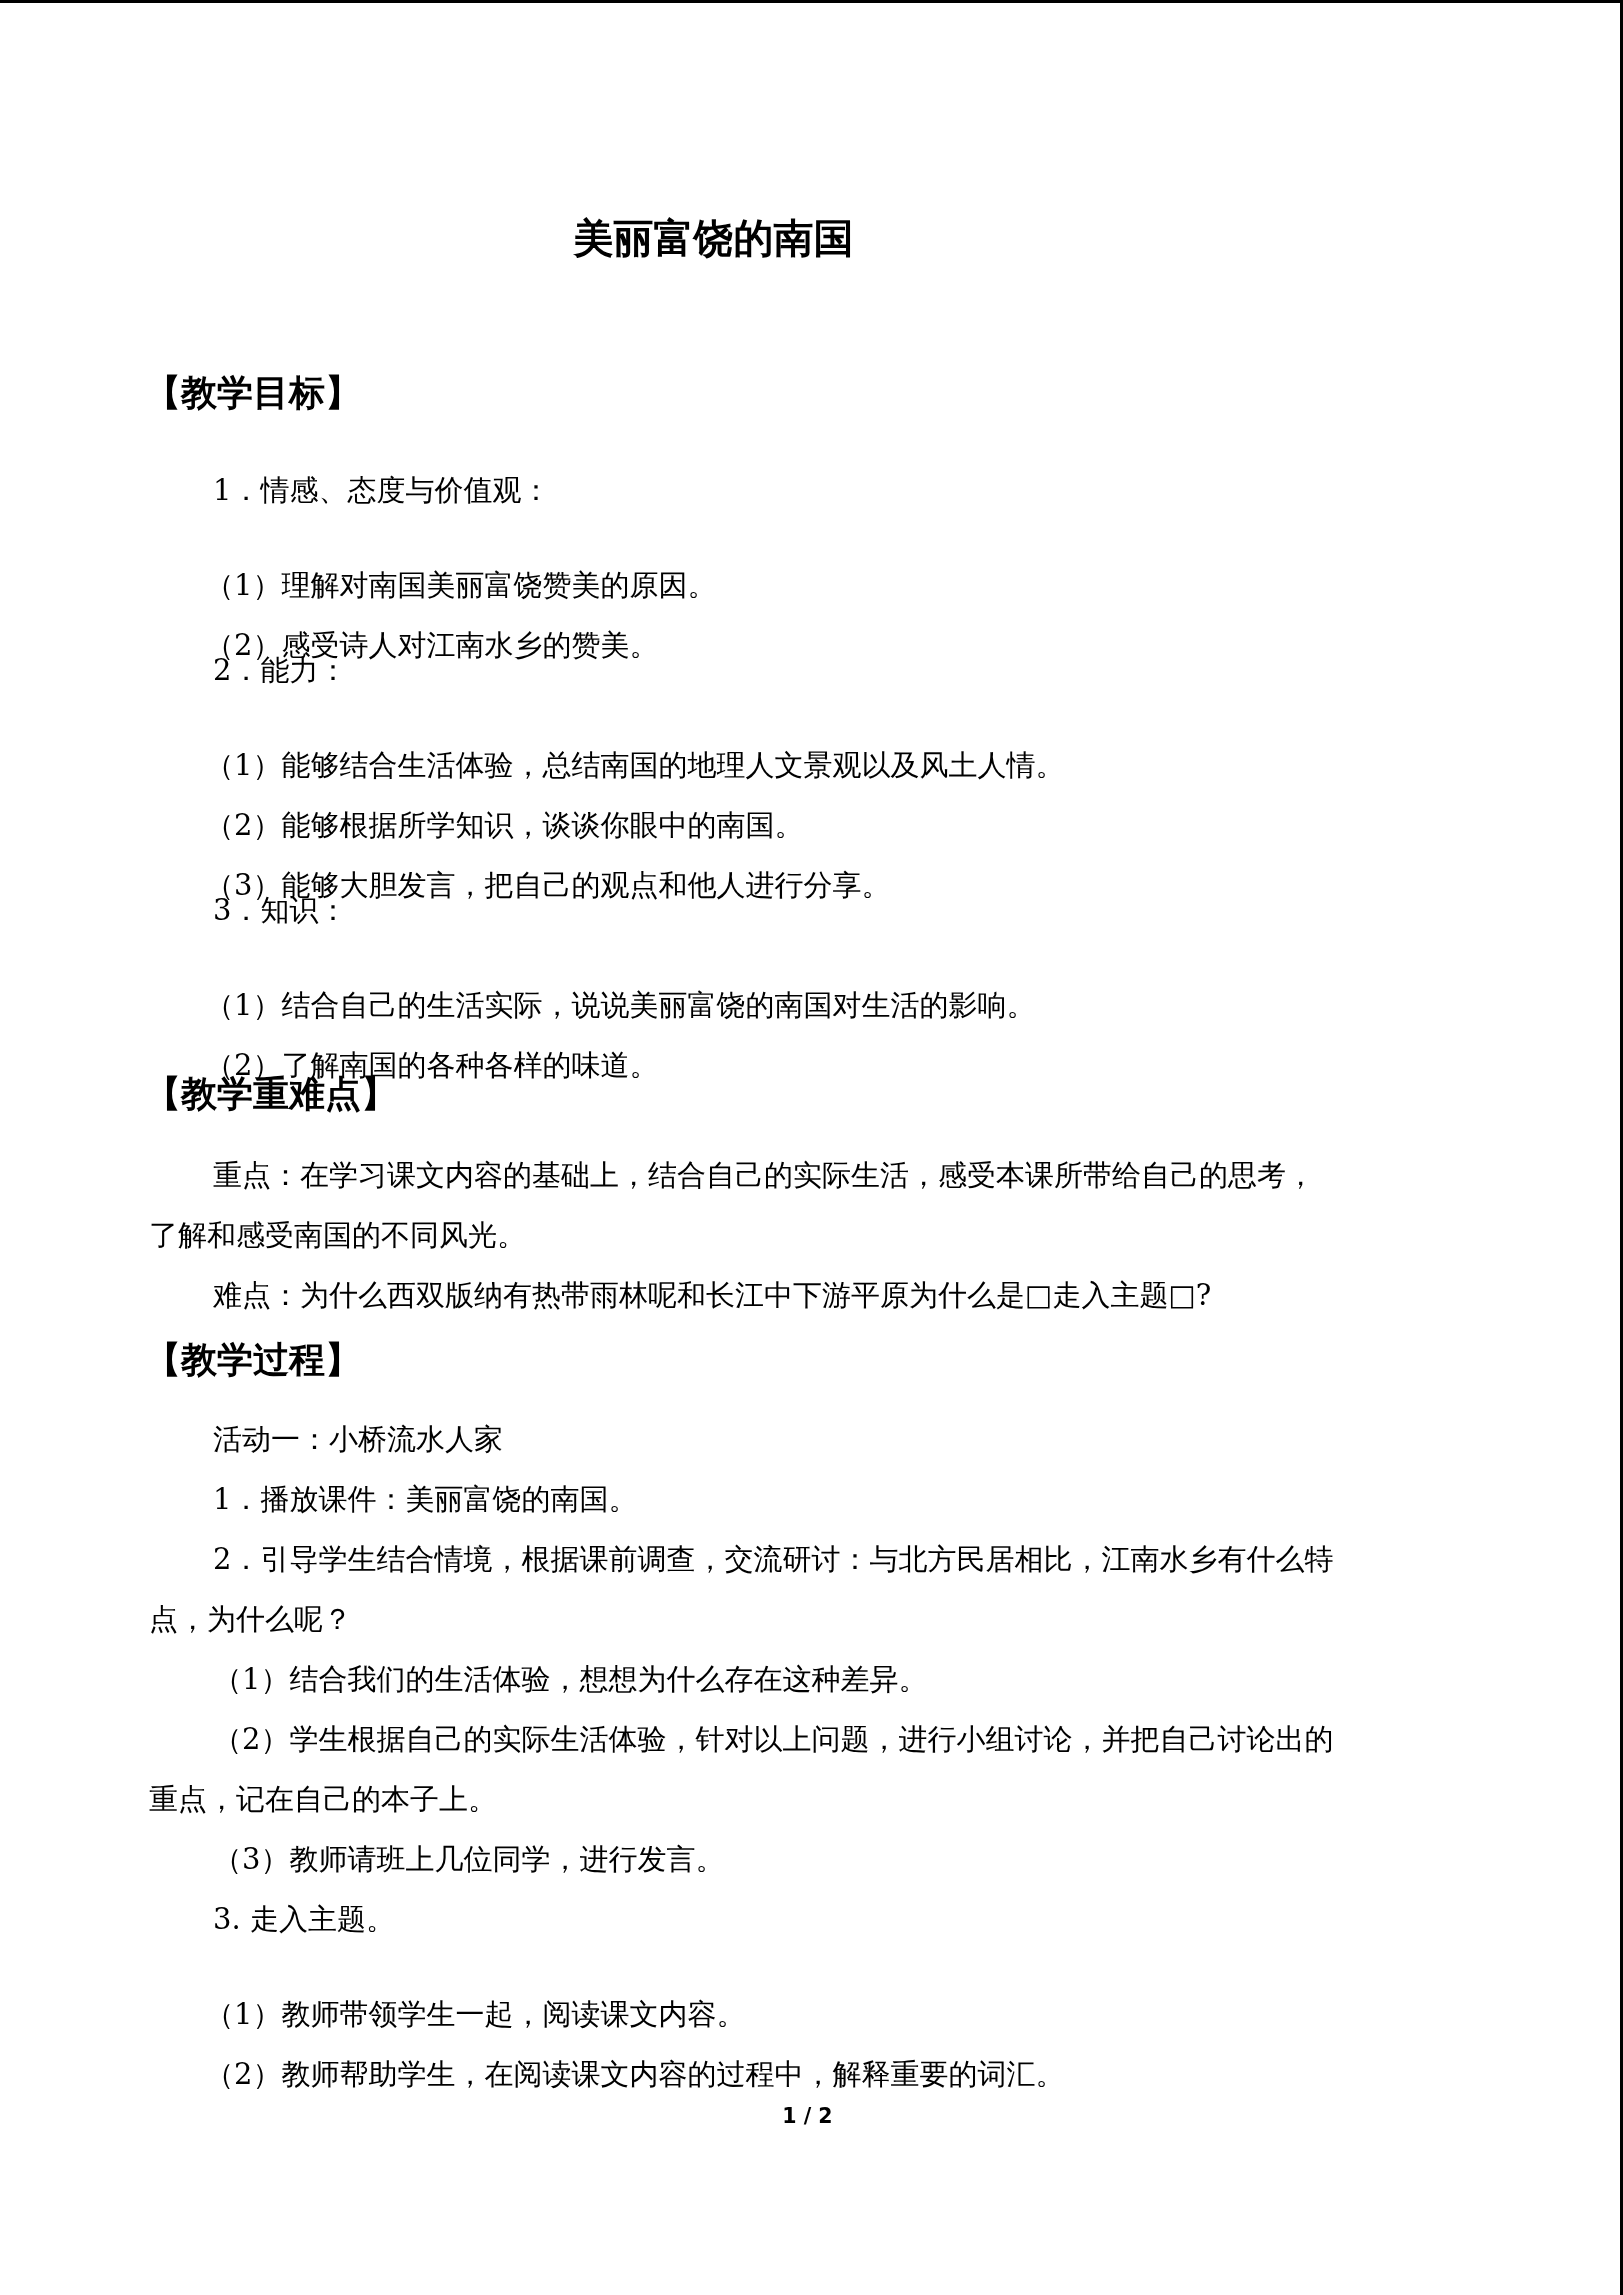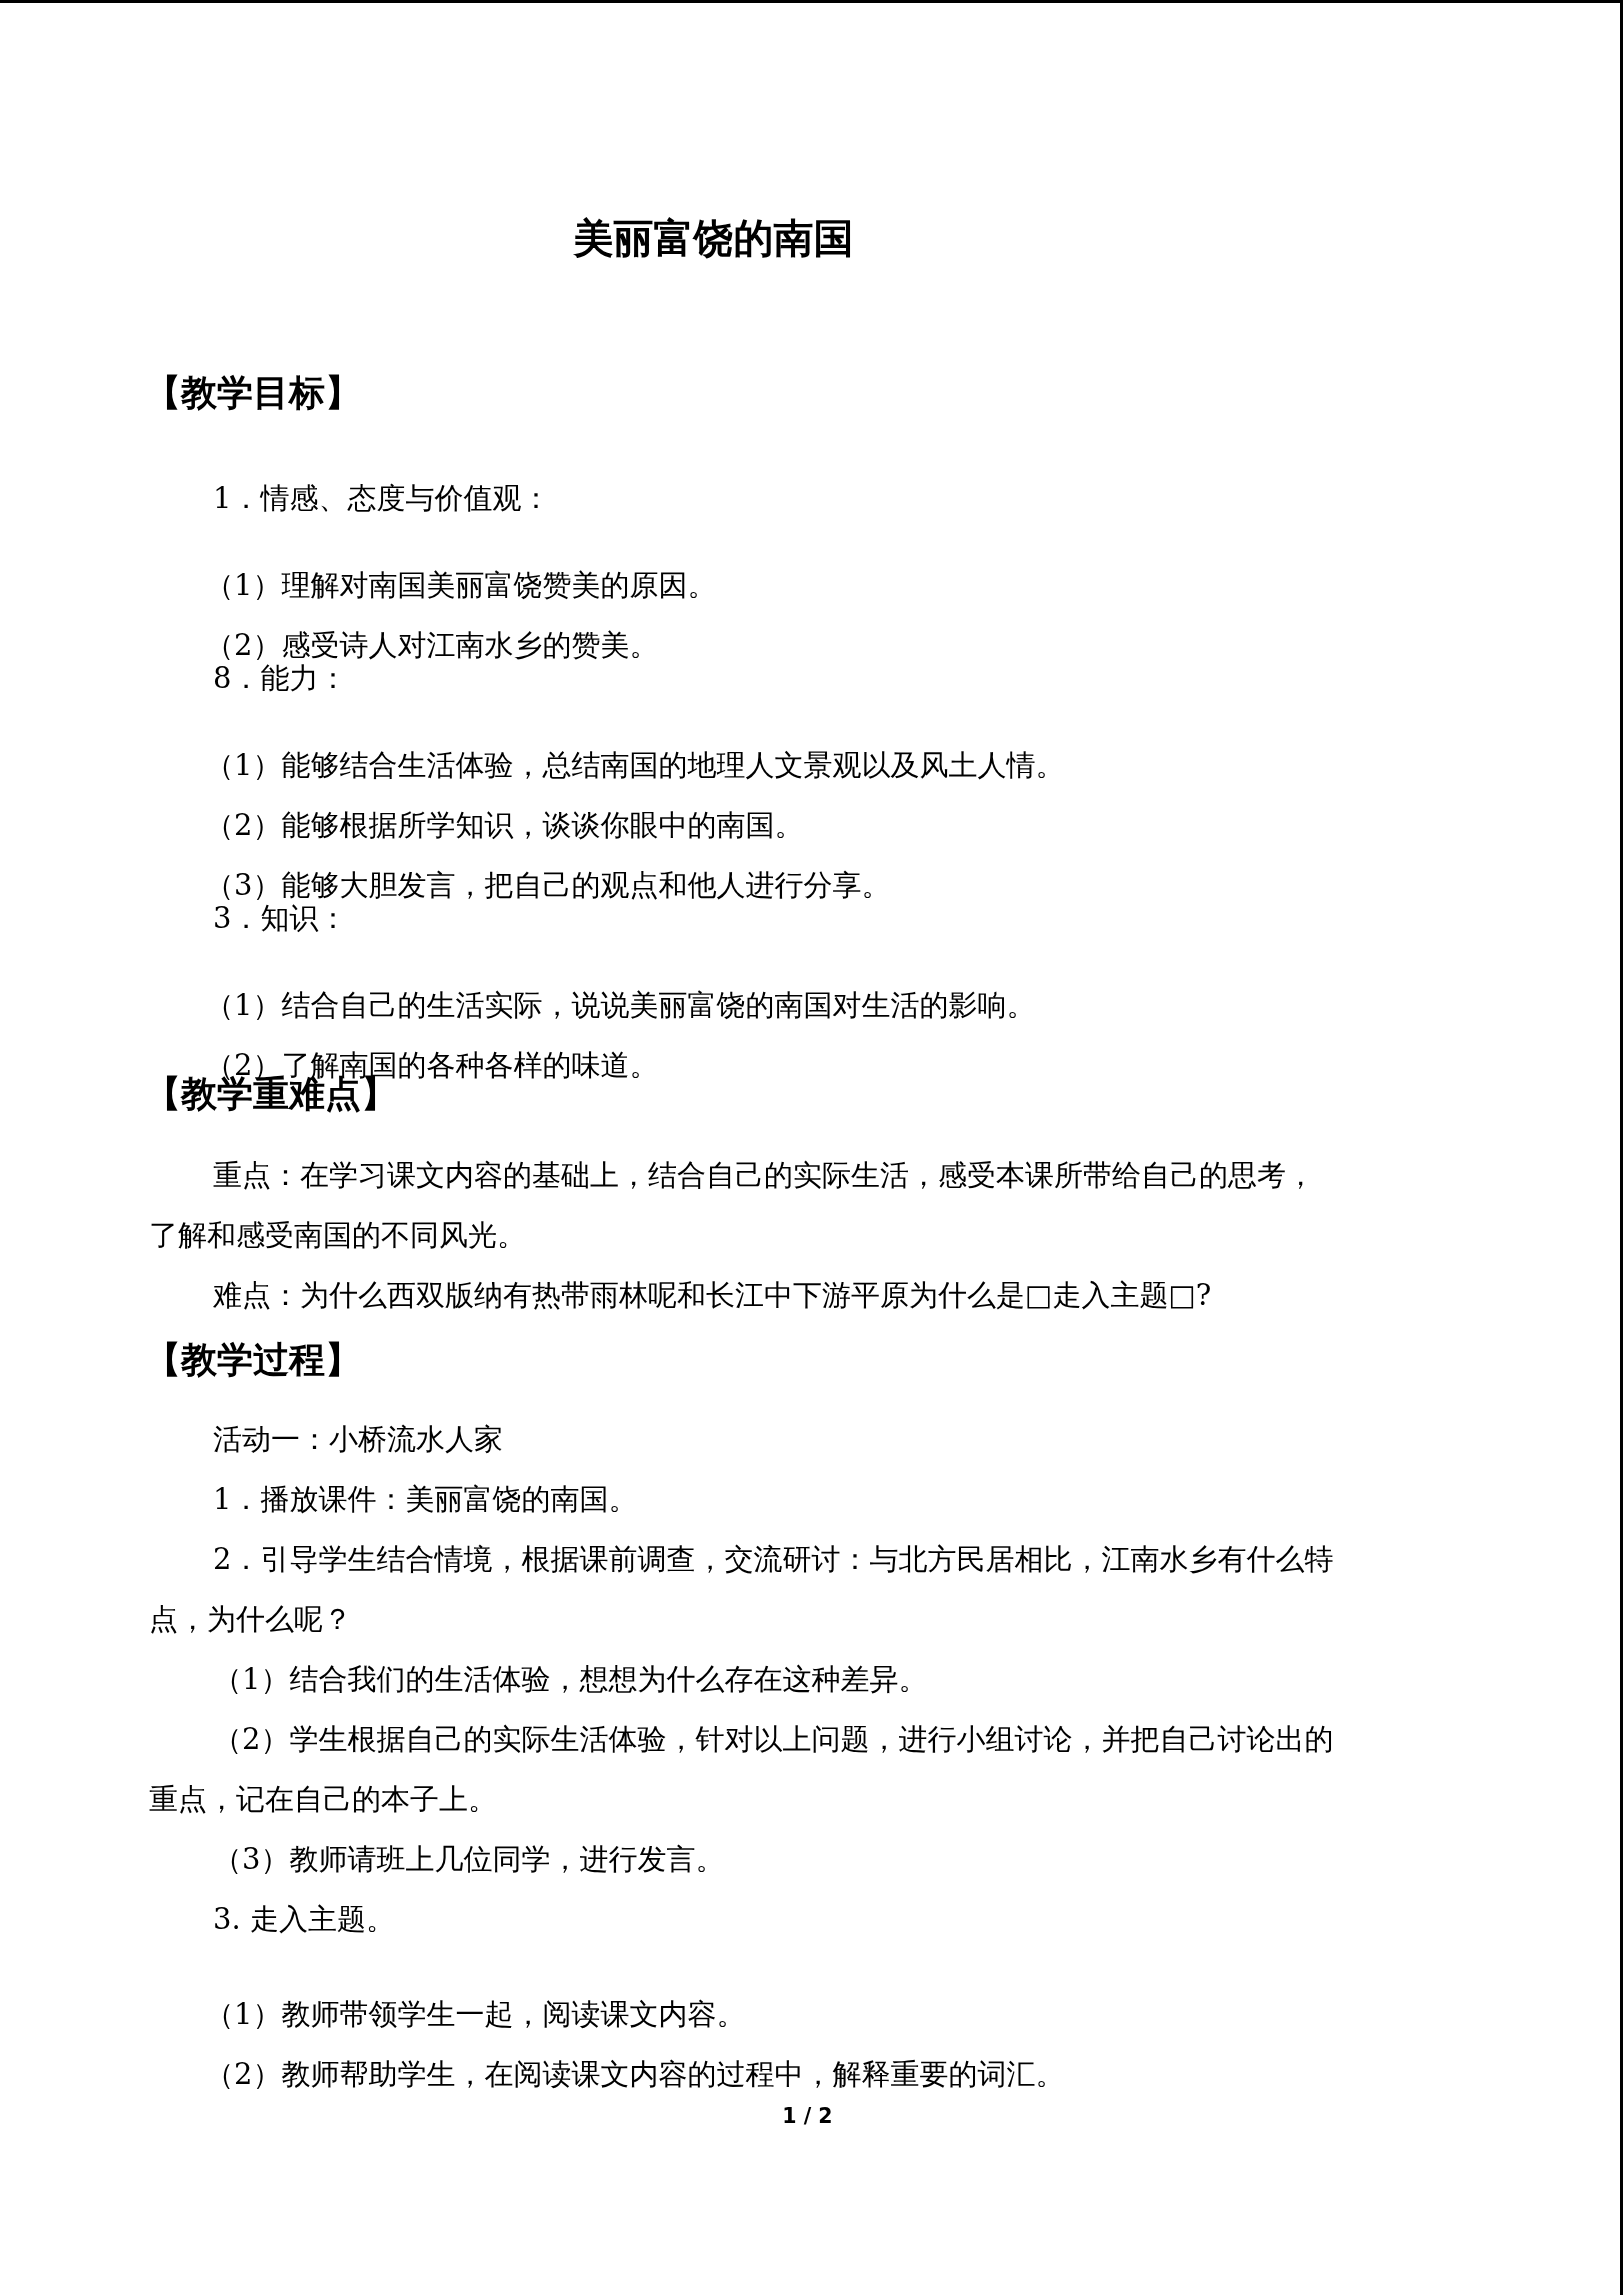--- a/index.html
+++ b/index.html
@@ -5,40 +5,40 @@
   html, body { margin: 0; padding: 0; background: #ffffff; }
   body { width: 1623px; height: 2295px; position: relative; overflow: hidden;
          font-family: "DejaVu Serif", "Liberation Serif", serif; color: #000; }
   .page-border-top { position: absolute; left: 0; top: 0; width: 1623px; height: 2.7px; background: #000; }
   .page-border-right { position: absolute; right: 0; top: 0; width: 2.7px; height: 2295px; background: #000; }
   .title { position: absolute; left: 0; width: 1427px; top: 211px; text-align: center;
            font-family: "DejaVu Sans", "Liberation Sans", sans-serif; font-weight: bold; font-size: 40px; line-height: 55px; }
   .heading { position: absolute; left: 145px; font-family: "DejaVu Sans", "Liberation Sans", sans-serif;
              font-weight: bold; font-size: 36px; line-height: 48px; white-space: nowrap; }
   .line { position: absolute; font-size: 29px; line-height: 41px; white-space: nowrap; }
-  .l1 { left: 213px; margin-top: 8px; }
+  .l1 { left: 213px; }
   .sub { left: 205px; margin-top: 35px; }
   .para { left: 213px; }
   .cont { left: 149px; }
   .page-num { position: absolute; left: 0; width: 1615px; top: 2103px; text-align: center;
               font-family: "DejaVu Sans", "Liberation Sans", sans-serif; font-weight: bold; font-size: 20.5px; line-height: 27px; }
 </style>
 </head>
 <body>
 
 <div class="page-border-top"></div>
 <div class="page-border-right"></div>
 
 <div class="title">美丽富饶的南国</div>
 
 <div class="heading" style="top:369px">【教学目标】</div>
 <div class="line l1" style="top:470px">1．情感、态度与价值观：</div>
 <div class="line sub" style="top:530px">（1）理解对南国美丽富饶赞美的原因。</div>
 <div class="line sub" style="top:590px">（2）感受诗人对江南水乡的赞美。</div>
-<div class="line l1" style="top:650px">8．能力：</div>
+<div class="line l1" style="top:650px">2．能力：</div>
 <div class="line sub" style="top:710px">（1）能够结合生活体验，总结南国的地理人文景观以及风土人情。</div>
 <div class="line sub" style="top:770px">（2）能够根据所学知识，谈谈你眼中的南国。</div>
 <div class="line sub" style="top:830px">（3）能够大胆发言，把自己的观点和他人进行分享。</div>
 <div class="line l1" style="top:890px">3．知识：</div>
 <div class="line sub" style="top:950px">（1）结合自己的生活实际，说说美丽富饶的南国对生活的影响。</div>
 <div class="line sub" style="top:1010px">（2）了解南国的各种各样的味道。</div>
 
 <div class="heading" style="top:1070px">【教学重难点】</div>
 <div class="line para" style="top:1155px">重点：在学习课文内容的基础上，结合自己的实际生活，感受本课所带给自己的思考，</div>
 <div class="line cont" style="top:1215px">了解和感受南国的不同风光。</div>

